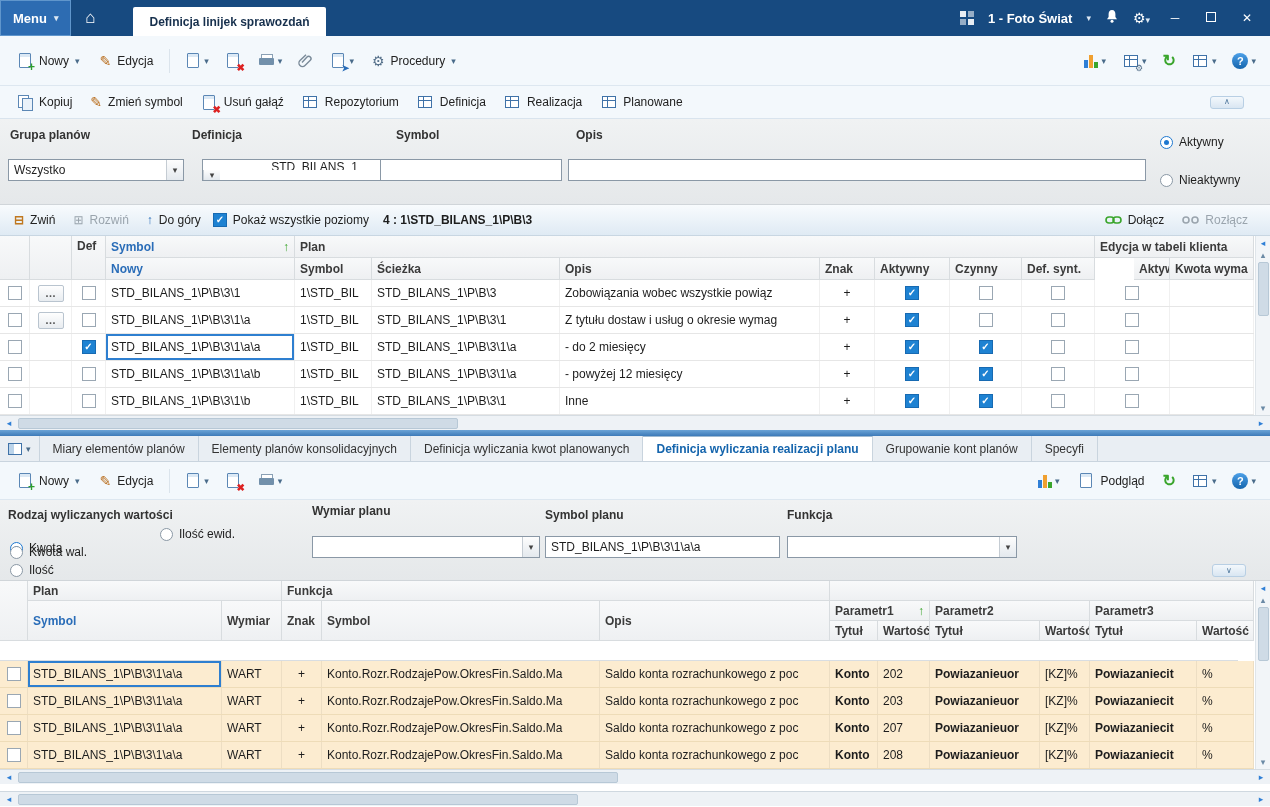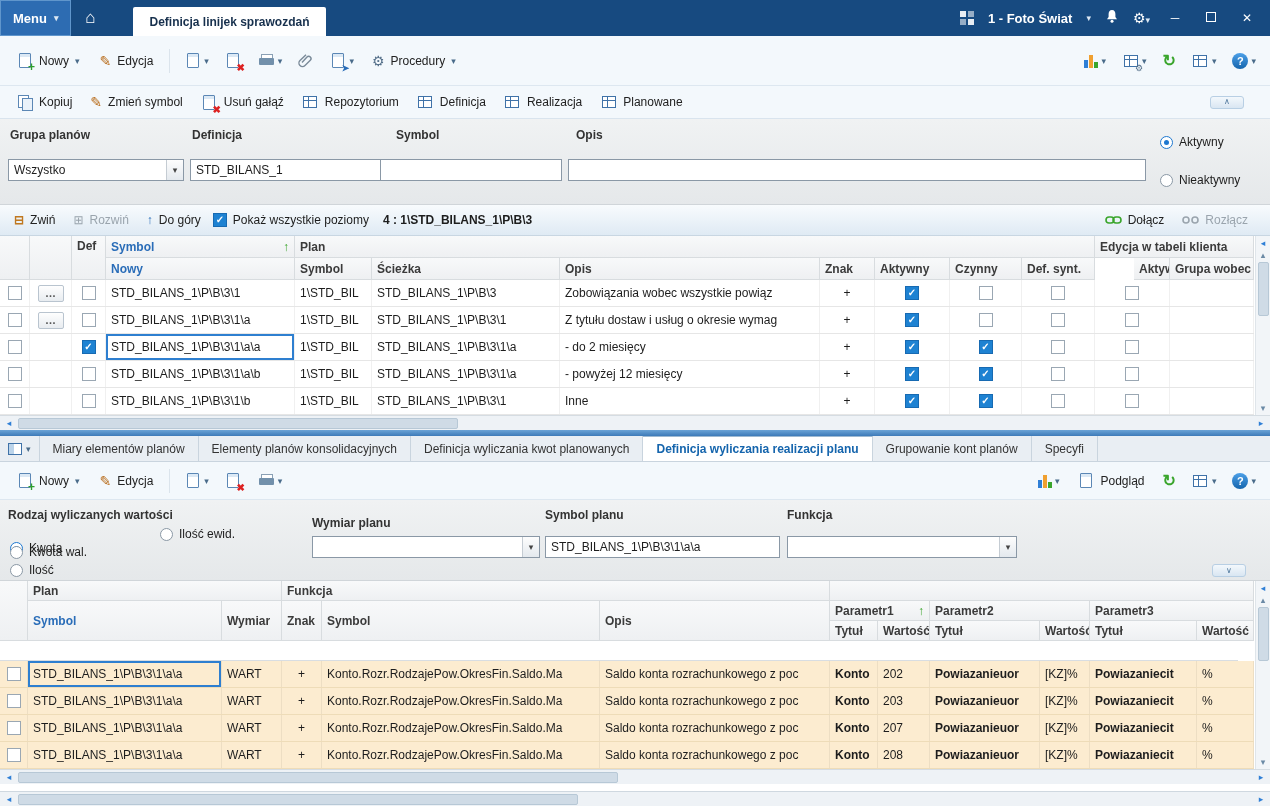--- a/index.html
+++ b/index.html
@@ -276,21 +276,21 @@
 <div class="filterpanel">
   <span class="flabel" style="left:10px;top:9px;">Grupa planów</span>
   <span class="flabel" style="left:192px;top:9px;">Definicja</span>
   <span class="flabel" style="left:396px;top:9px;">Symbol</span>
   <span class="flabel" style="left:576px;top:9px;">Opis</span>
 
   <div class="select" style="left:8px;top:40px;width:176px;">
     <span class="sel-val">Wszystko</span>
     <span class="sel-btn">▾</span>
   </div>
-  <div class="select" style="left:190px;top:40px;width:225px;">
+  <div class="select" style="left:202px;top:40px;width:225px;flex-direction:column;">
     <span class="sel-val">STD_BILANS_1</span>
     <span class="sel-btn">▾</span>
   </div>
   <div class="tinput" style="left:380px;top:40px;width:182px;">
       <span></span>
     </div>
   <div class="tinput" style="left:568px;top:40px;width:578px;">
       <span></span>
     </div>
 
@@ -377,21 +377,21 @@
     <div class="hc" style="grid-area:2/11/3/12;">
         <span>Def. synt.</span>
       </div>
     <div class="hc" style="grid-area:1/12/2/14;">
         <span>Edycja w tabeli klienta</span>
       </div>
     <div class="hc" style="grid-area:2/12/3/13;margin-left:39px;">
         <span>Aktywna</span>
       </div>
     <div class="hc" style="grid-area:2/13/3/14;">
-        <span>Grupa wobec</span>
+        <span>Kwota wyma</span>
       </div>
   </div>
   <div id="main-rows">
       <div class="mrow">
         <div class="gc center">
           <span class="cb"></span>
         </div>
         <div class="gc center">
           <span class="more">…</span>
         </div>
@@ -661,21 +661,21 @@
     </div>
   <div class="radio-row" style="left:10px;top:45px;">
       <span class="radio"></span>
       <span>Kwota wal.</span>
     </div>
   <div class="radio-row" style="left:10px;top:63px;">
       <span class="radio"></span>
       <span>Ilość</span>
     </div>
 
-  <span class="flabel" style="left:312px;top:16px;">Wymiar planu</span>
+  <span class="flabel" style="left:312px;top:4px;">Wymiar planu</span>
   <div class="select" style="left:312px;top:36px;width:228px;">
     <span class="sel-val"></span>
     <span class="sel-btn">▾</span>
   </div>
   <span class="flabel" style="left:545px;top:8px;">Symbol planu</span>
   <div class="tinput" style="left:545px;top:36px;width:235px;">
       <span>STD_BILANS_1\P\B\3\1\a\a</span>
     </div>
   <span class="flabel" style="left:787px;top:8px;">Funkcja</span>
   <div class="select" style="left:787px;top:36px;width:230px;">

